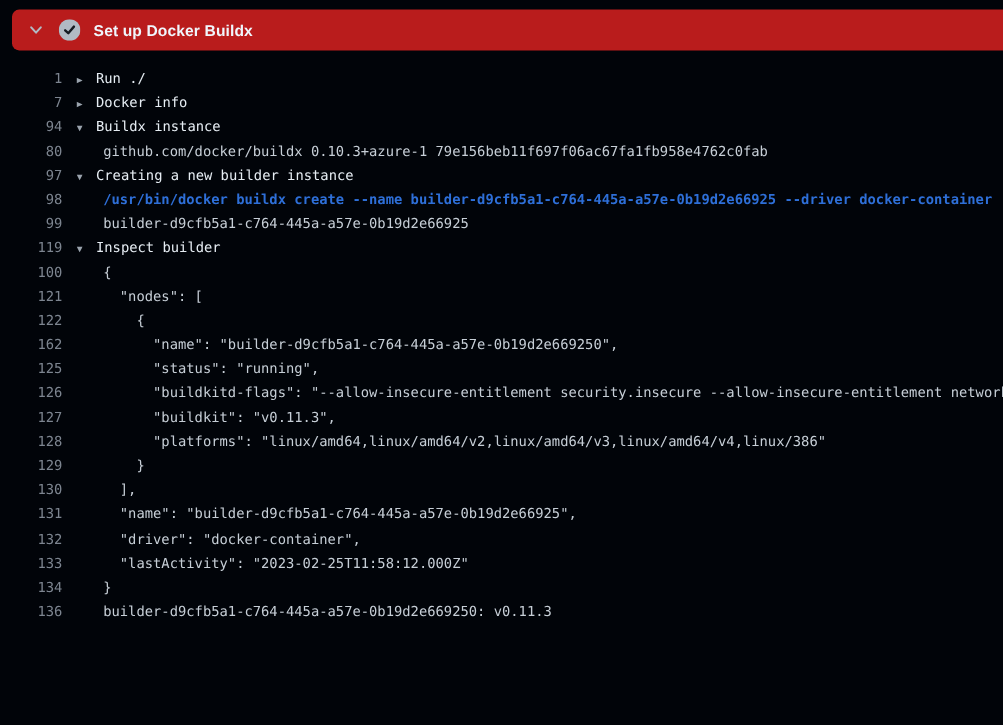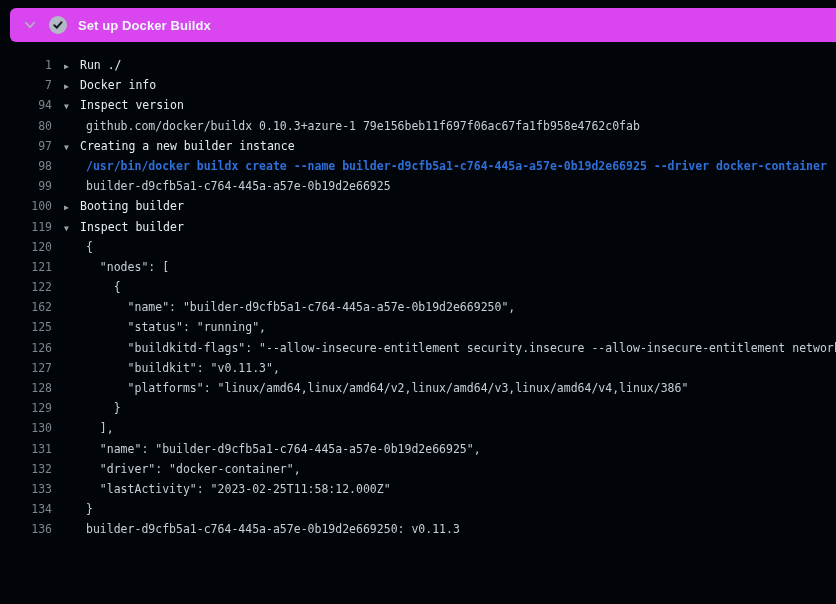--- a/index.html
+++ b/index.html
@@ -6,21 +6,21 @@
   html, body {
     width: 836px; height: 604px;
     background: #010409;
     overflow: hidden;
     font-family: "Liberation Sans", sans-serif;
   }
   .step-header {
     margin: 8px 0 0 10px;
     width: 826px;
     height: 34px;
-    background: #d946ef;
+    background: #b91c1c;
     border-radius: 6px 0 0 6px;
     display: flex;
     align-items: center;
     padding: 0 12px;
     gap: 11px;
     cursor: pointer;
   }
   .chev { display: flex; width: 16px; height: 16px; align-items: center; justify-content: center; }
   .status-ic { display: flex; width: 18px; height: 18px; }
   .step-title {
@@ -75,28 +75,27 @@
       <circle cx="9" cy="9" r="9" fill="#b1bac4"></circle>
       <path d="M5.3 9.3 L7.9 11.7 L12.6 6.2" fill="none" stroke="#161b22" stroke-width="2" stroke-linecap="round" stroke-linejoin="round"></path>
     </svg>
   </span>
   <span class="step-title">Set up Docker Buildx</span>
 </div>
 
 <div class="log" id="log">
     <div class="row group-collapsed"><span class="ln">1</span><span class="content"><span class="arrow">▶</span><span class="txt">Run ./</span></span></div>
     <div class="row group-collapsed"><span class="ln">7</span><span class="content"><span class="arrow">▶</span><span class="txt">Docker info</span></span></div>
-    <div class="row group-expanded"><span class="ln">94</span><span class="content"><span class="arrow">▼</span><span class="txt">Inspect version</span></span></div>
+    <div class="row group-expanded"><span class="ln">94</span><span class="content"><span class="arrow">▼</span><span class="txt">Buildx instance</span></span></div>
     <div class="row output"><span class="ln">80</span><span class="content"><span class="txt">github.com/docker/buildx 0.10.3+azure-1 79e156beb11f697f06ac67fa1fb958e4762c0fab</span></span></div>
     <div class="row group-expanded"><span class="ln">97</span><span class="content"><span class="arrow">▼</span><span class="txt">Creating a new builder instance</span></span></div>
     <div class="row command"><span class="ln">98</span><span class="content"><span class="txt">/usr/bin/docker buildx create --name builder-d9cfb5a1-c764-445a-a57e-0b19d2e66925 --driver docker-container</span></span></div>
     <div class="row output"><span class="ln">99</span><span class="content"><span class="txt">builder-d9cfb5a1-c764-445a-a57e-0b19d2e66925</span></span></div>
-    <div class="row group-collapsed"><span class="ln">100</span><span class="content"><span class="arrow">▶</span><span class="txt">Booting builder</span></span></div>
     <div class="row group-expanded"><span class="ln">119</span><span class="content"><span class="arrow">▼</span><span class="txt">Inspect builder</span></span></div>
-    <div class="row output"><span class="ln">120</span><span class="content"><span class="txt">{</span></span></div>
+    <div class="row output"><span class="ln">100</span><span class="content"><span class="txt">{</span></span></div>
     <div class="row output"><span class="ln">121</span><span class="content"><span class="txt">  "nodes": [</span></span></div>
     <div class="row output"><span class="ln">122</span><span class="content"><span class="txt">    {</span></span></div>
     <div class="row output"><span class="ln">162</span><span class="content"><span class="txt">      "name": "builder-d9cfb5a1-c764-445a-a57e-0b19d2e669250",</span></span></div>
     <div class="row output"><span class="ln">125</span><span class="content"><span class="txt">      "status": "running",</span></span></div>
     <div class="row output"><span class="ln">126</span><span class="content"><span class="txt">      "buildkitd-flags": "--allow-insecure-entitlement security.insecure --allow-insecure-entitlement network.host",</span></span></div>
     <div class="row output"><span class="ln">127</span><span class="content"><span class="txt">      "buildkit": "v0.11.3",</span></span></div>
     <div class="row output"><span class="ln">128</span><span class="content"><span class="txt">      "platforms": "linux/amd64,linux/amd64/v2,linux/amd64/v3,linux/amd64/v4,linux/386"</span></span></div>
     <div class="row output"><span class="ln">129</span><span class="content"><span class="txt">    }</span></span></div>
     <div class="row output"><span class="ln">130</span><span class="content"><span class="txt">  ],</span></span></div>
     <div class="row output"><span class="ln">131</span><span class="content"><span class="txt">  "name": "builder-d9cfb5a1-c764-445a-a57e-0b19d2e66925",</span></span></div>

